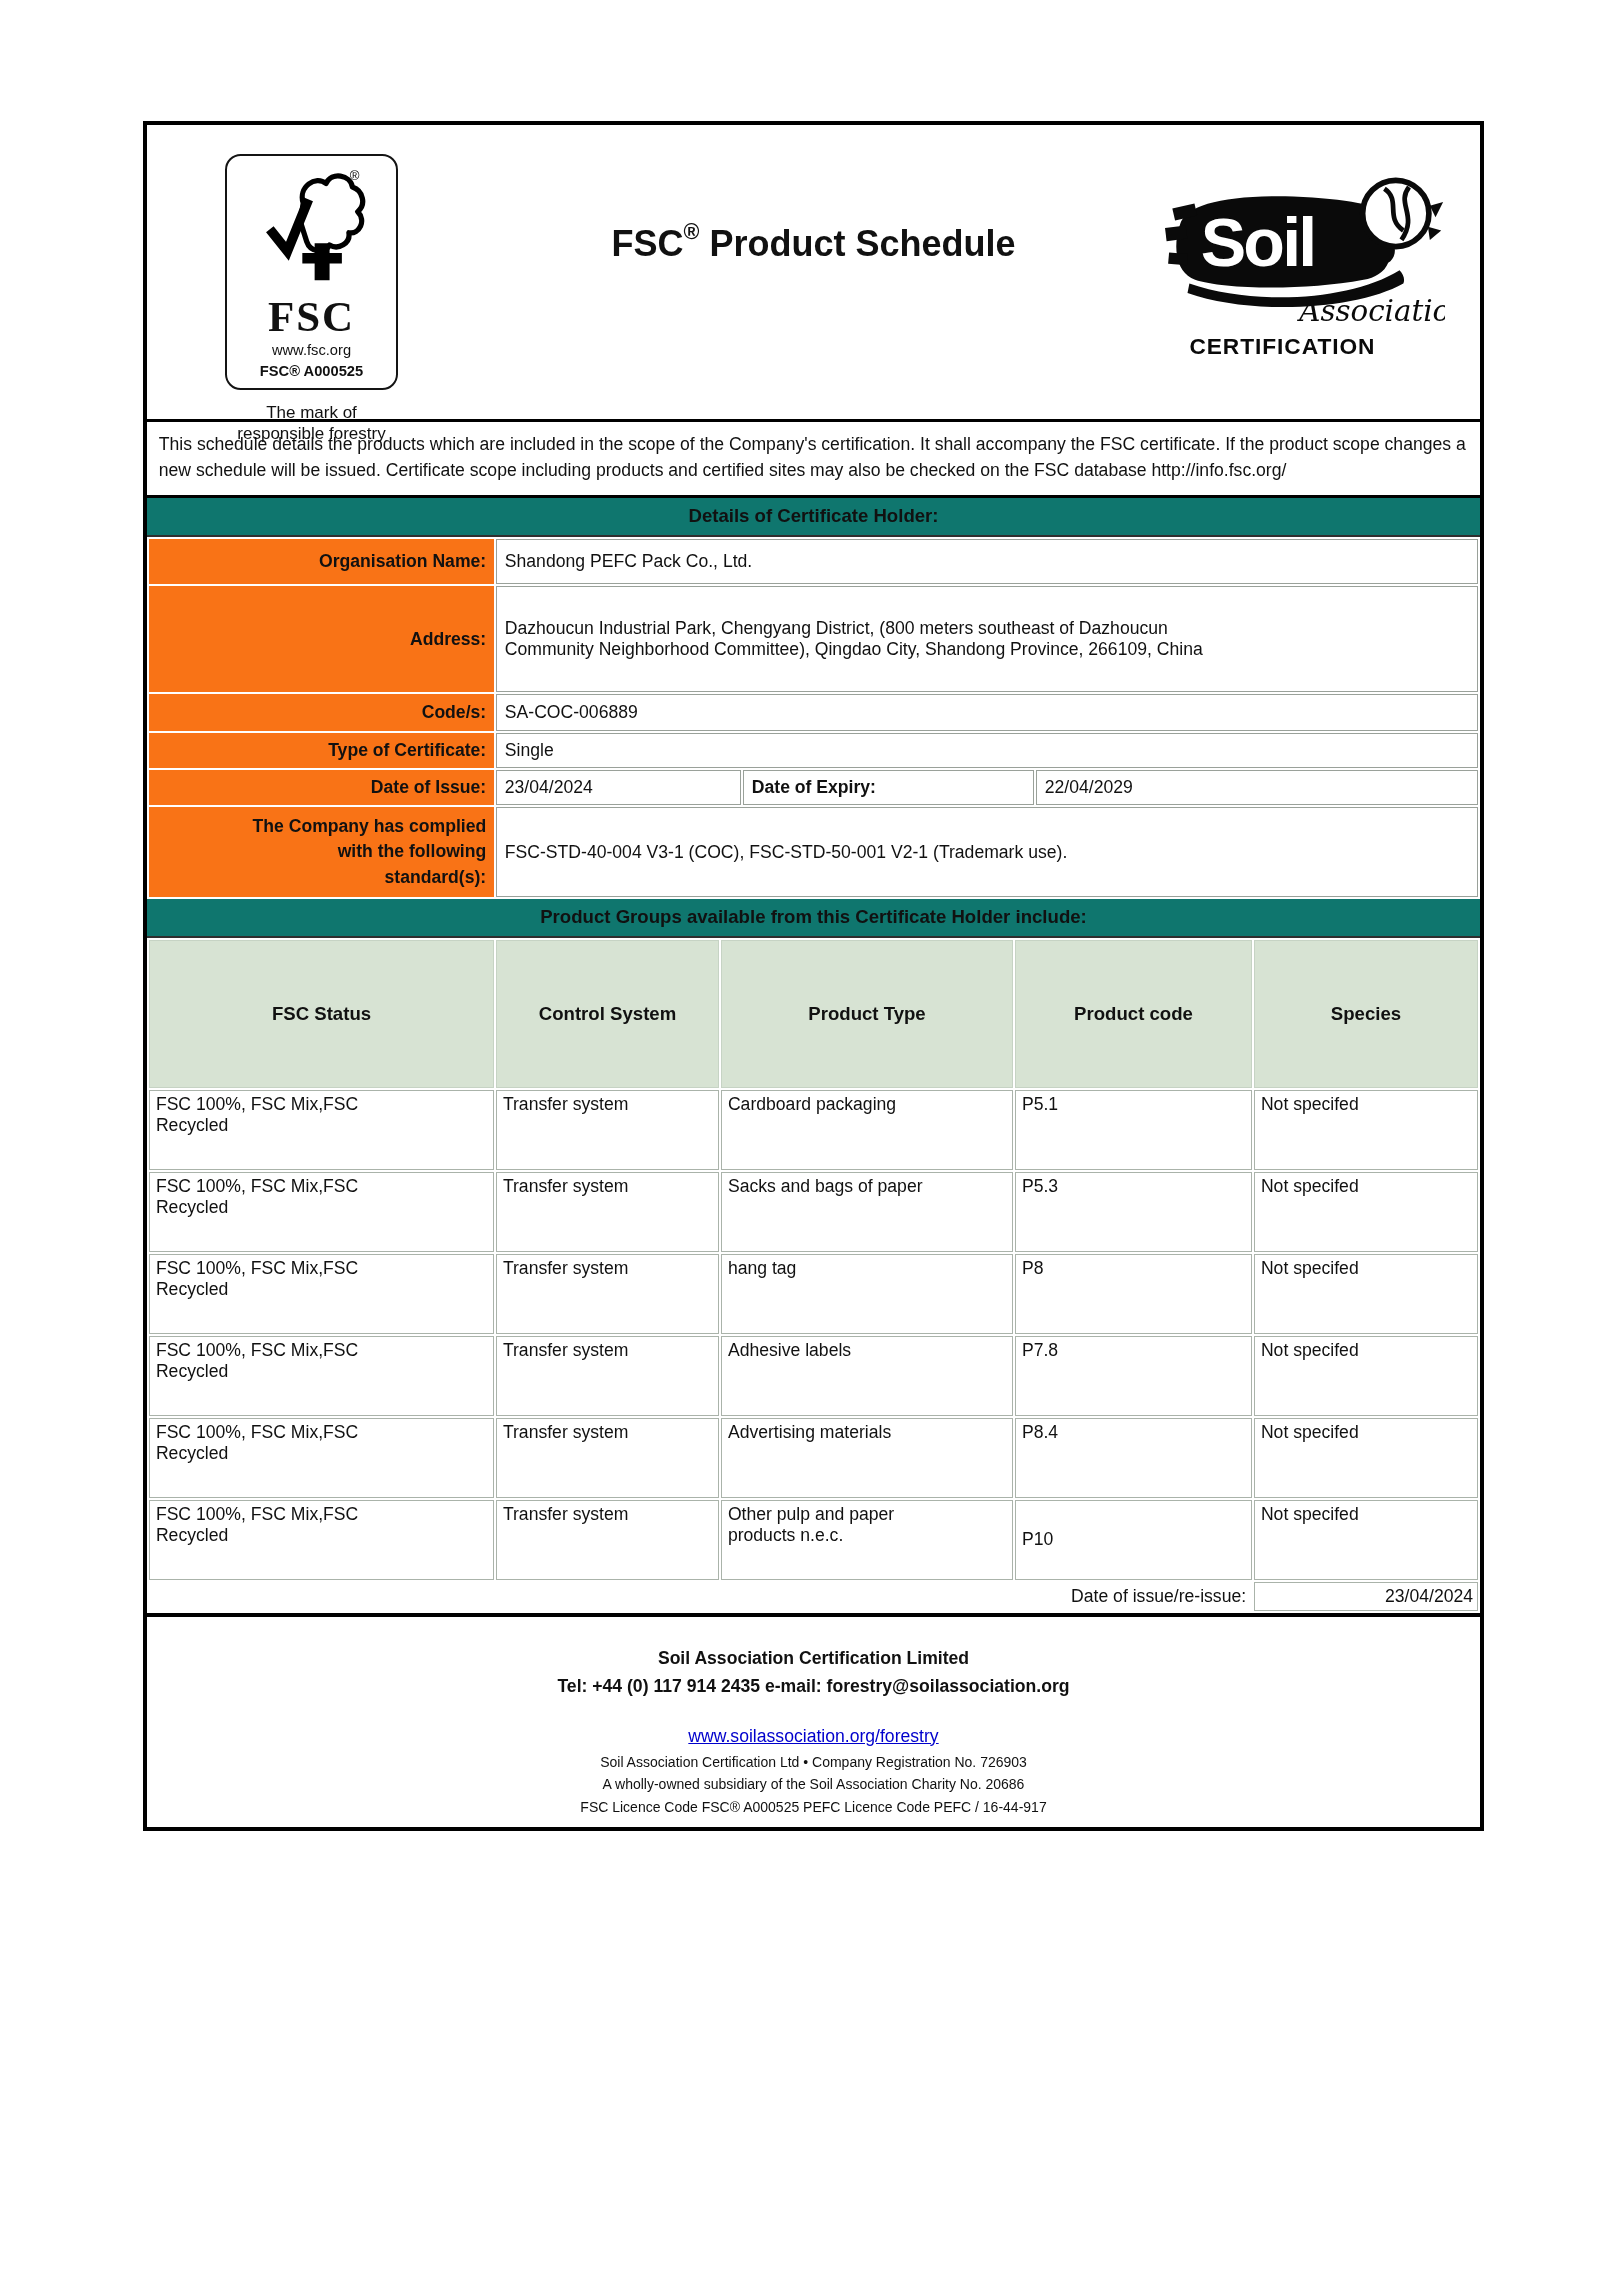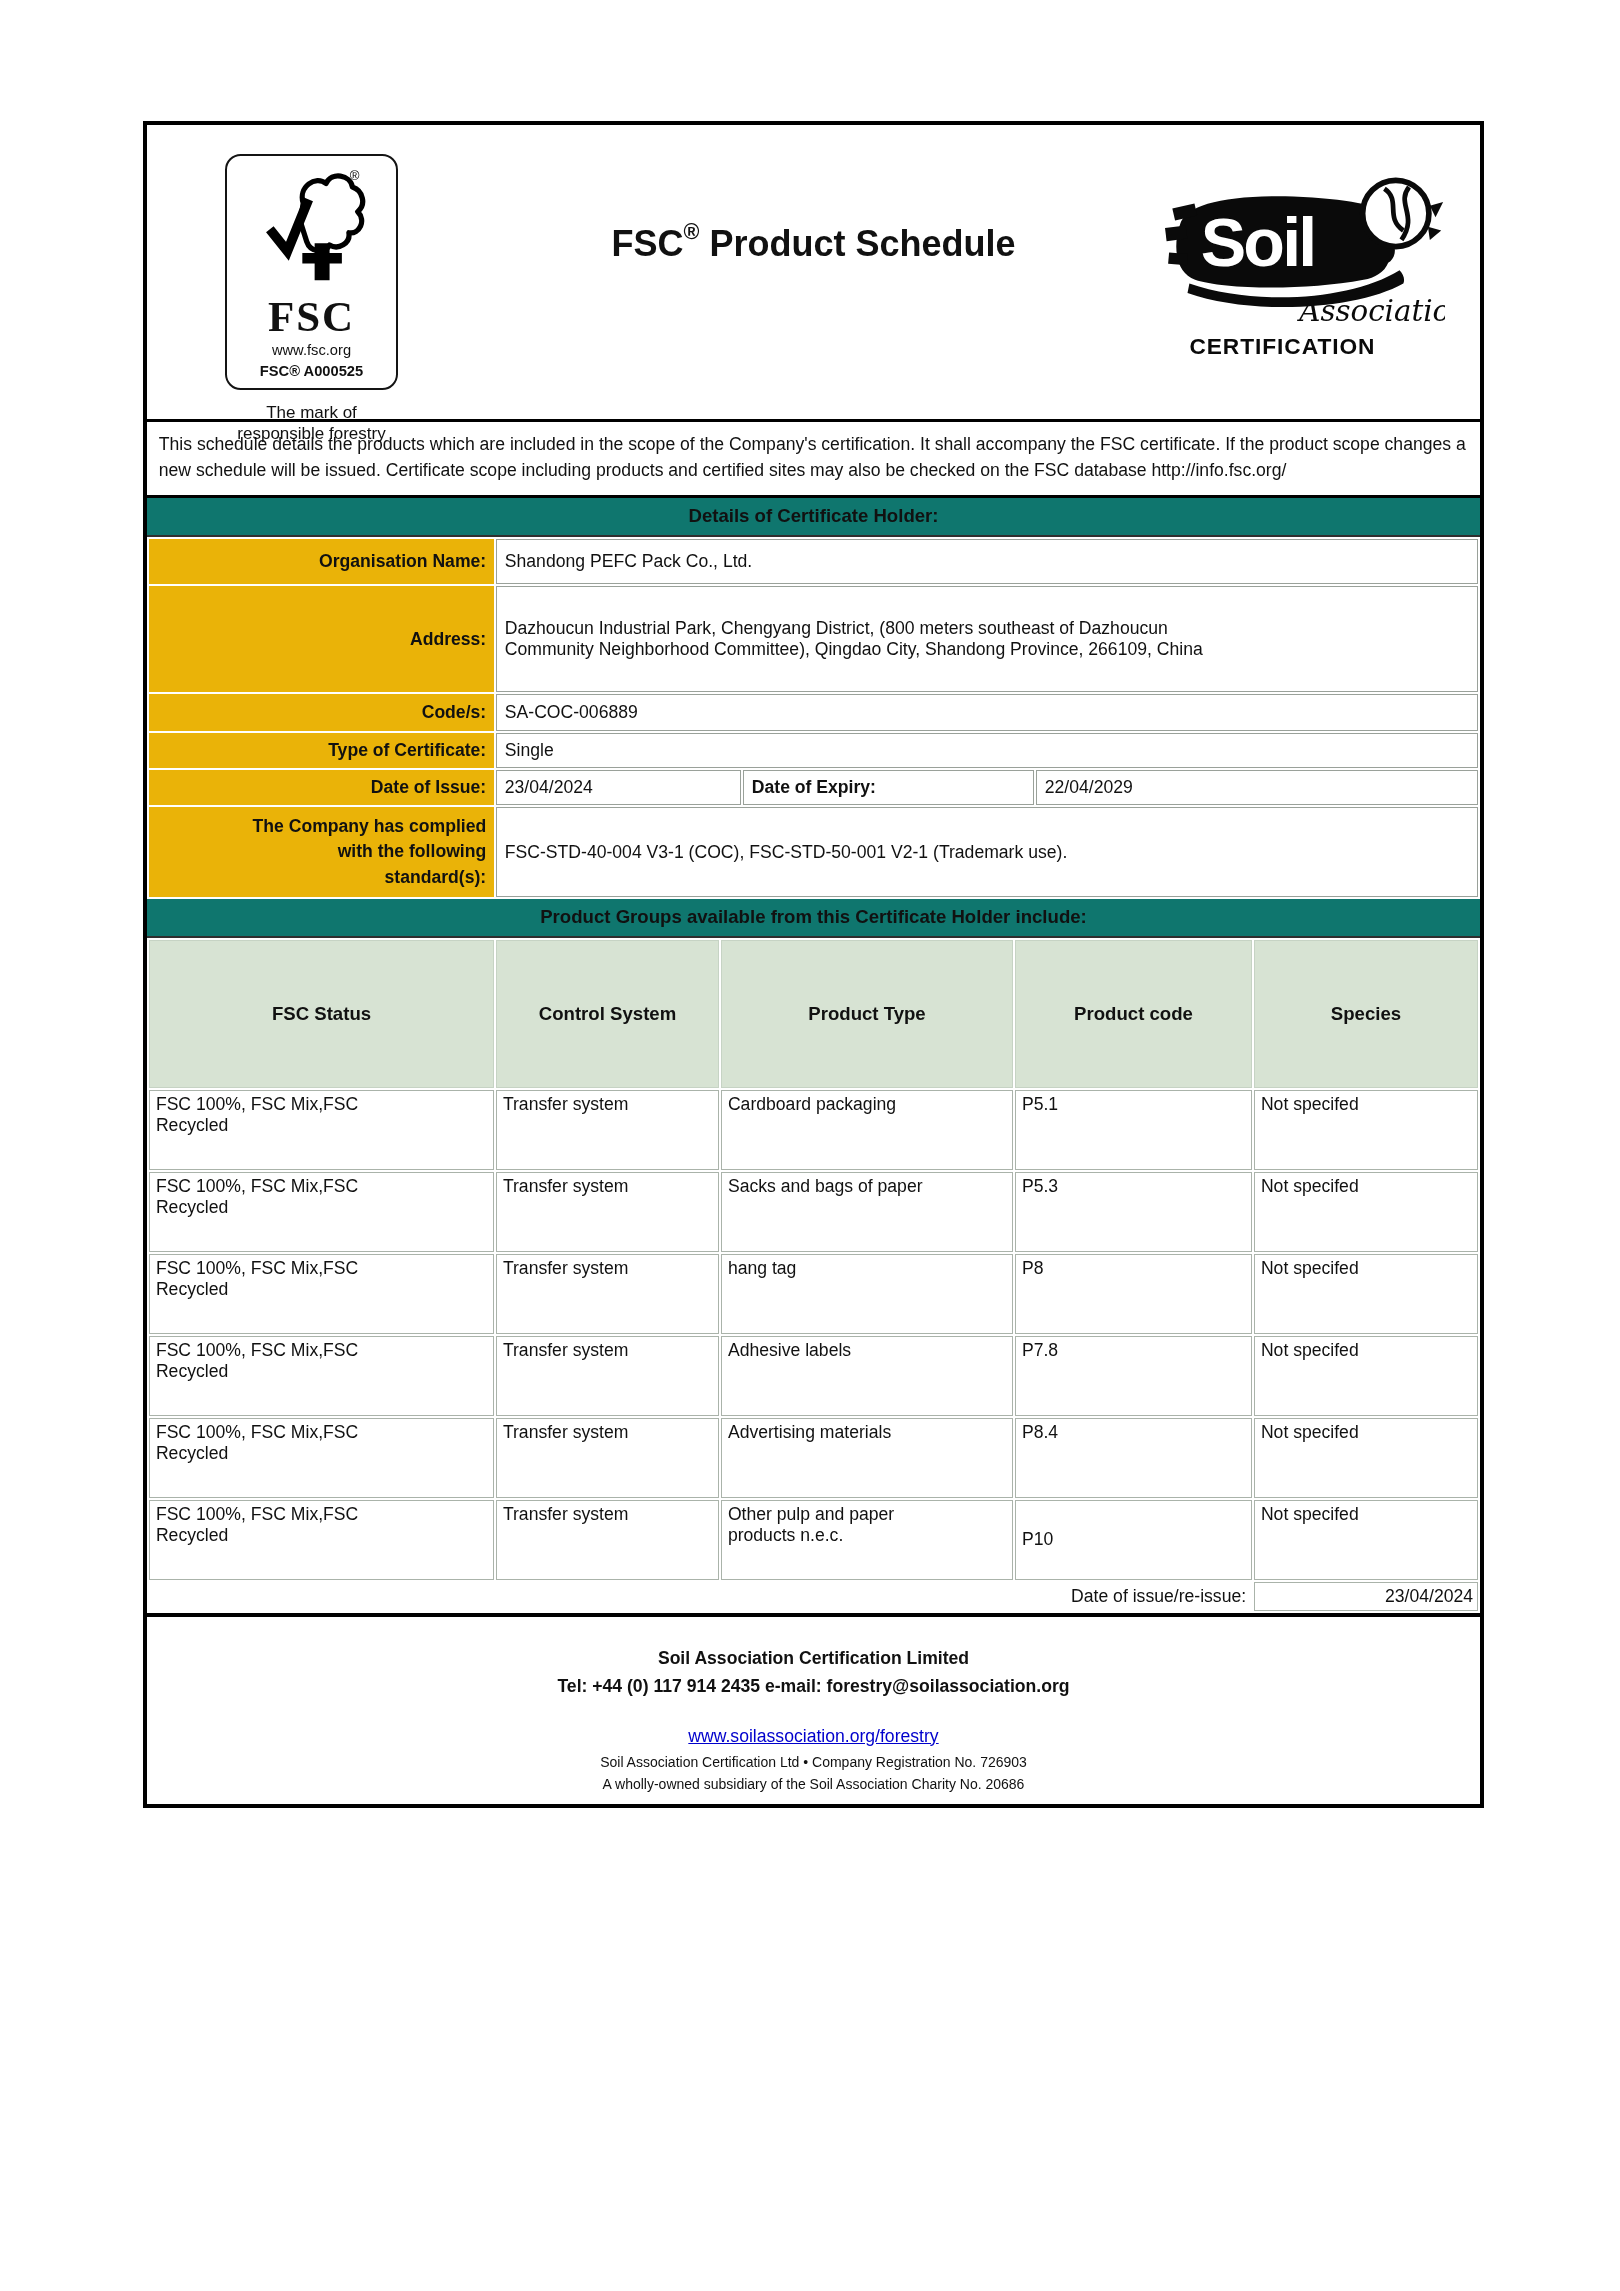--- a/index.html
+++ b/index.html
@@ -21,21 +21,21 @@
   
   .intro-section{border-bottom:3.9px solid #000;padding:8.8px 11.8px 11.8px;font-size:17.6px;line-height:1.5;}
 
   
   .section-bar{background:#0f766e;text-align:center;font-weight:bold;font-size:18.6px;padding:6.9px 0 7.8px;border-bottom:2px solid #2f2f2f;}
 
   
   table{border-collapse:separate;border-spacing:2.9px;width:100%;}
   td,th{box-sizing:border-box;}
   .holder-table{font-size:17.6px;}
-  .holder-table td.label{background:#eab308;font-weight:bold;text-align:right;vertical-align:middle;padding:2px 7.8px 2px 3.9px;}
+  .holder-table td.label{background:#f97316;font-weight:bold;text-align:right;vertical-align:middle;padding:2px 7.8px 2px 3.9px;}
   .holder-table td.value{background:#fff;border:1px solid #9aa19a;vertical-align:middle;padding:2px 7.8px;}
   .holder-table td.sublabel{background:#fff;border:1px solid #9aa19a;font-weight:bold;vertical-align:middle;padding:2px 7.8px;}
   .addr-wrap{max-width:735px;}
   .standards-cell div{line-height:1.45;}
 
   
   .products-table{font-size:17.6px;}
   .products-table th{background:#d7e3d3;font-weight:bold;font-size:18.6px;text-align:center;vertical-align:middle;height:148px;border:1px solid #c6d3c4;}
   .products-table td{border:1px solid #aab3aa;vertical-align:top;text-align:left;padding:2.9px 5.9px;height:80px;background:#fff;}
   .products-table td.vmid{vertical-align:middle;}
@@ -236,16 +236,17 @@
     </tr>
   </tbody>
     </table>
 
   <div class="footer-section">
     <div class="footer-org">Soil Association Certification Limited</div>
     <div class="footer-contact">Tel: +44 (0) 117 914 2435  e-mail: forestry@soilassociation.org</div>
     <div><a href="#" class="footer-link">www.soilassociation.org/forestry</a></div>
     <div class="footer-small">Soil Association Certification Ltd • Company Registration No. 726903</div>
     <div class="footer-small">A wholly-owned subsidiary of the Soil Association Charity No. 20686</div>
+    <div class="footer-small">FSC Licence Code FSC® A000525   PEFC Licence Code PEFC / 16-44-917</div>
   </div>
 
 </div>
 
 
 </body></html>

